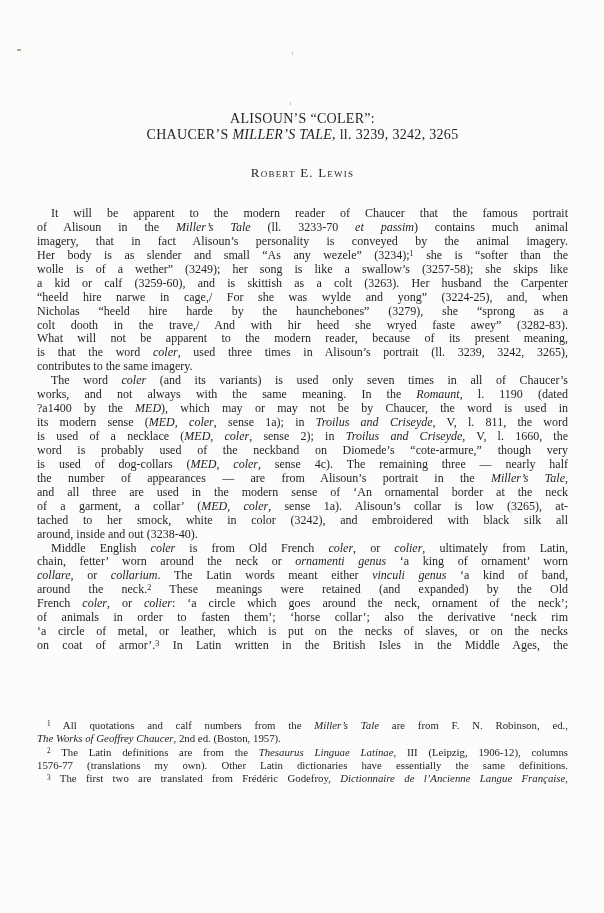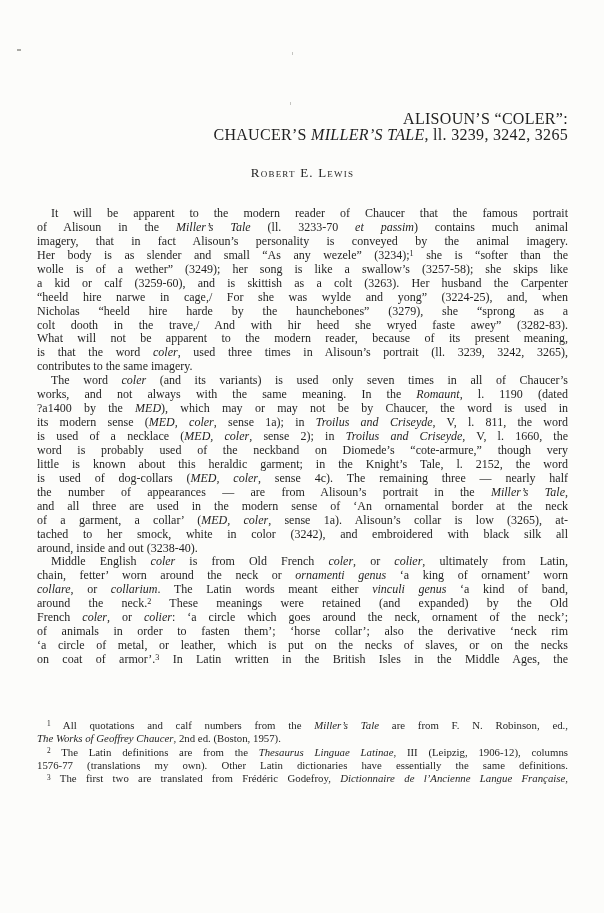--- a/index.html
+++ b/index.html
@@ -12,25 +12,24 @@
     font-family: "Liberation Serif", "DejaVu Serif", serif;
     color: #1f1f1f;
     overflow: hidden;
   }
   .title-block {
     position: absolute;
     left: 37px; top: 111px; width: 531px;
     text-align: center;
   }
   .title-line {
-    font-size: 16px;
+    font-size: 14px;
     line-height: 16px;
     letter-spacing: 0.3px;
     white-space: nowrap;
-    text-align: right;
   }
   .author-line {
     position: absolute;
     left: 37px; top: 165px; width: 531px;
     text-align: center;
     font-size: 13px;
     font-variant: small-caps;
     letter-spacing: 1.2px;
   }
   .article-body {
@@ -99,21 +98,20 @@
         <div class="line"><span>is that the word </span><span class="i">coler</span><span>, used three times in Alisoun’s portrait (ll. 3239, 3242, 3265),</span></div>
         <div class="line last"><span>contributes to the same imagery.</span></div>
       </div>
       <div>
         <div class="line indent"><span>The word </span><span class="i">coler</span><span> (and its variants) is used only seven times in all of Chaucer’s</span></div>
         <div class="line"><span>works, and not always with the same meaning.  In the </span><span class="i">Romaunt</span><span>, l. 1190 (dated</span></div>
         <div class="line"><span>?a1400 by the </span><span class="i">MED</span><span>), which may or may not be by Chaucer, the word is used in</span></div>
         <div class="line"><span>its modern sense (</span><span class="i">MED, coler</span><span>, sense 1a); in </span><span class="i">Troilus and Criseyde</span><span>, V, l. 811, the word</span></div>
         <div class="line"><span>is used of a necklace (</span><span class="i">MED, coler</span><span>, sense 2); in </span><span class="i">Troilus and Criseyde</span><span>, V, l. 1660, the</span></div>
         <div class="line"><span>word is probably used of the neckband on Diomede’s “cote-armure,” though very</span></div>
-        <div class="line"><span>little is known about this heraldic garment; in the Knight’s Tale, l. 2152, the word</span></div>
         <div class="line"><span>is used of dog-collars (</span><span class="i">MED, coler</span><span>, sense 4c). The remaining three — nearly half</span></div>
         <div class="line"><span>the number of appearances — are from Alisoun’s portrait in the </span><span class="i">Miller’s Tale</span><span>,</span></div>
         <div class="line"><span>and all three are used in the modern sense of ‘An ornamental border at the neck</span></div>
         <div class="line"><span>of a garment, a collar’ (</span><span class="i">MED, coler</span><span>, sense 1a).  Alisoun’s collar is low (3265), at-</span></div>
         <div class="line"><span>tached to her smock, white in color (3242), and embroidered with black silk all</span></div>
         <div class="line last"><span>around, inside and out (3238-40).</span></div>
       </div>
       <div>
         <div class="line indent"><span>Middle English </span><span class="i">coler</span><span> is from Old French </span><span class="i">coler</span><span>, or </span><span class="i">colier</span><span>, ultimately from Latin,</span></div>
         <div class="line"><span>chain, fetter’ worn around the neck or </span><span class="i">ornamenti genus</span><span> ‘a king of ornament’ worn</span></div>

